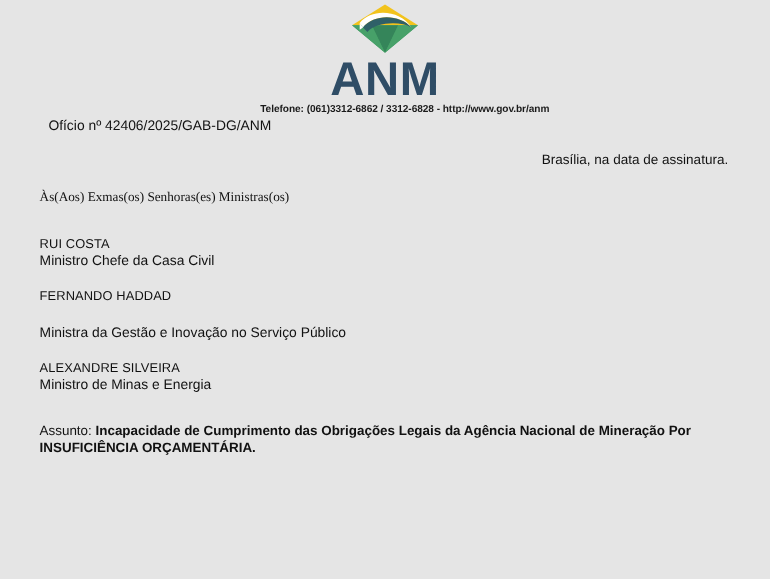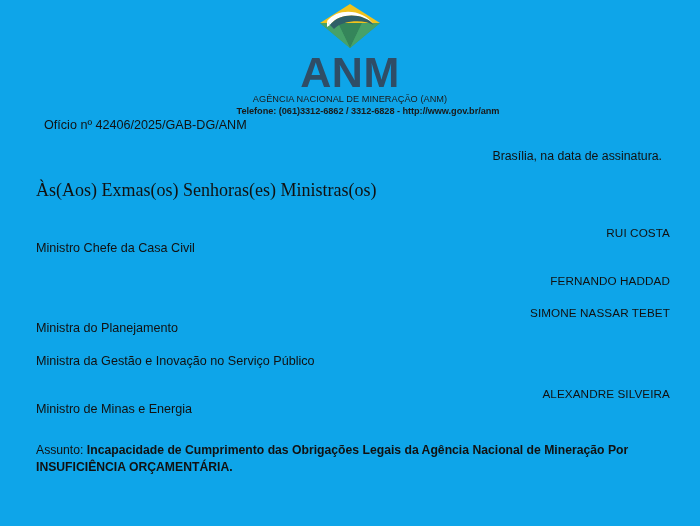--- a/index.html
+++ b/index.html
@@ -13,21 +13,21 @@
     overflow: hidden;
     font-family: "Liberation Sans", sans-serif;
     color: #111111;
     -webkit-font-smoothing: antialiased;
   }
 
   .page {
     position: relative;
     width: 700px;
     height: 526px;
-    background: #0ea5e9;
+    background: #e5e5e5;
     box-sizing: border-box;
   }
 
   
   .letterhead {
     text-align: center;
     padding-top: 3px;
   }
   .logo-wrap {
     display: block;
@@ -85,38 +85,37 @@
     text-align: right;
     font-size: 12.3px;
     line-height: 16px;
     color: #111111;
     padding-right: 8px;
   }
 
   .addressee {
     margin-top: 17px;
     font-family: "Liberation Serif", serif;
-    font-size: 18px;
+    font-size: 12px;
     line-height: 18px;
     color: #111111;
     padding-left: 0px;
   }
 
   .recipients {
     margin-top: 26px;
   }
   .recipient {
     margin-bottom: 17px;
   }
   .recipient-name {
     font-size: 11.7px;
     line-height: 15px;
     letter-spacing: 0.1px;
     color: #111111;
-    text-align: right;
   }
   .recipient-role {
     font-size: 12.6px;
     line-height: 16px;
     color: #111111;
   }
 
   .subject {
     margin-top: 25px;
     font-size: 12.2px;
@@ -150,21 +149,20 @@
         <path d="M9,18 C20,4 46,6 56,22 C46,10 22,9 12,22 Z" fill="#ffffff"></path>
 
         <path d="M12,22 C22,9 46,10 56,22 C46,16 24,17 16,26 Z" fill="#2f6068"></path>
 
         <path d="M9,18 L12,22 L9,24 Z" fill="#ffffff"></path>
       </svg>
     </span>
 
     <div class="wordmark">ANM</div>
 
-    <div class="org-line">AGÊNCIA NACIONAL DE MINERAÇÃO (ANM)</div>
     <div class="tel-line">Telefone: (061)3312-6862 / 3312-6828 - http://www.gov.br/anm</div>
   </div>
 
   <div class="body-area">
 
     <div class="oficio-number">Ofício nº 42406/2025/GAB-DG/ANM</div>
 
     <div class="place-date">Brasília, na data de assinatura.</div>
 
     <div class="addressee">Às(Aos) Exmas(os) Senhoras(es) Ministras(os)</div>
@@ -173,24 +171,20 @@
 
       <div class="recipient">
         <div class="recipient-name">RUI COSTA</div>
         <div class="recipient-role">Ministro Chefe da Casa Civil</div>
       </div>
 
       <div class="recipient">
         <div class="recipient-name">FERNANDO HADDAD</div>
       </div>
 
-      <div class="recipient">
-        <div class="recipient-name">SIMONE NASSAR TEBET</div>
-        <div class="recipient-role">Ministra do Planejamento</div>
-      </div>
 
       <div class="recipient">
         <div class="recipient-role">Ministra da Gestão e Inovação no Serviço Público</div>
       </div>
 
       <div class="recipient">
         <div class="recipient-name">ALEXANDRE SILVEIRA</div>
         <div class="recipient-role">Ministro de Minas e Energia</div>
       </div>
 

